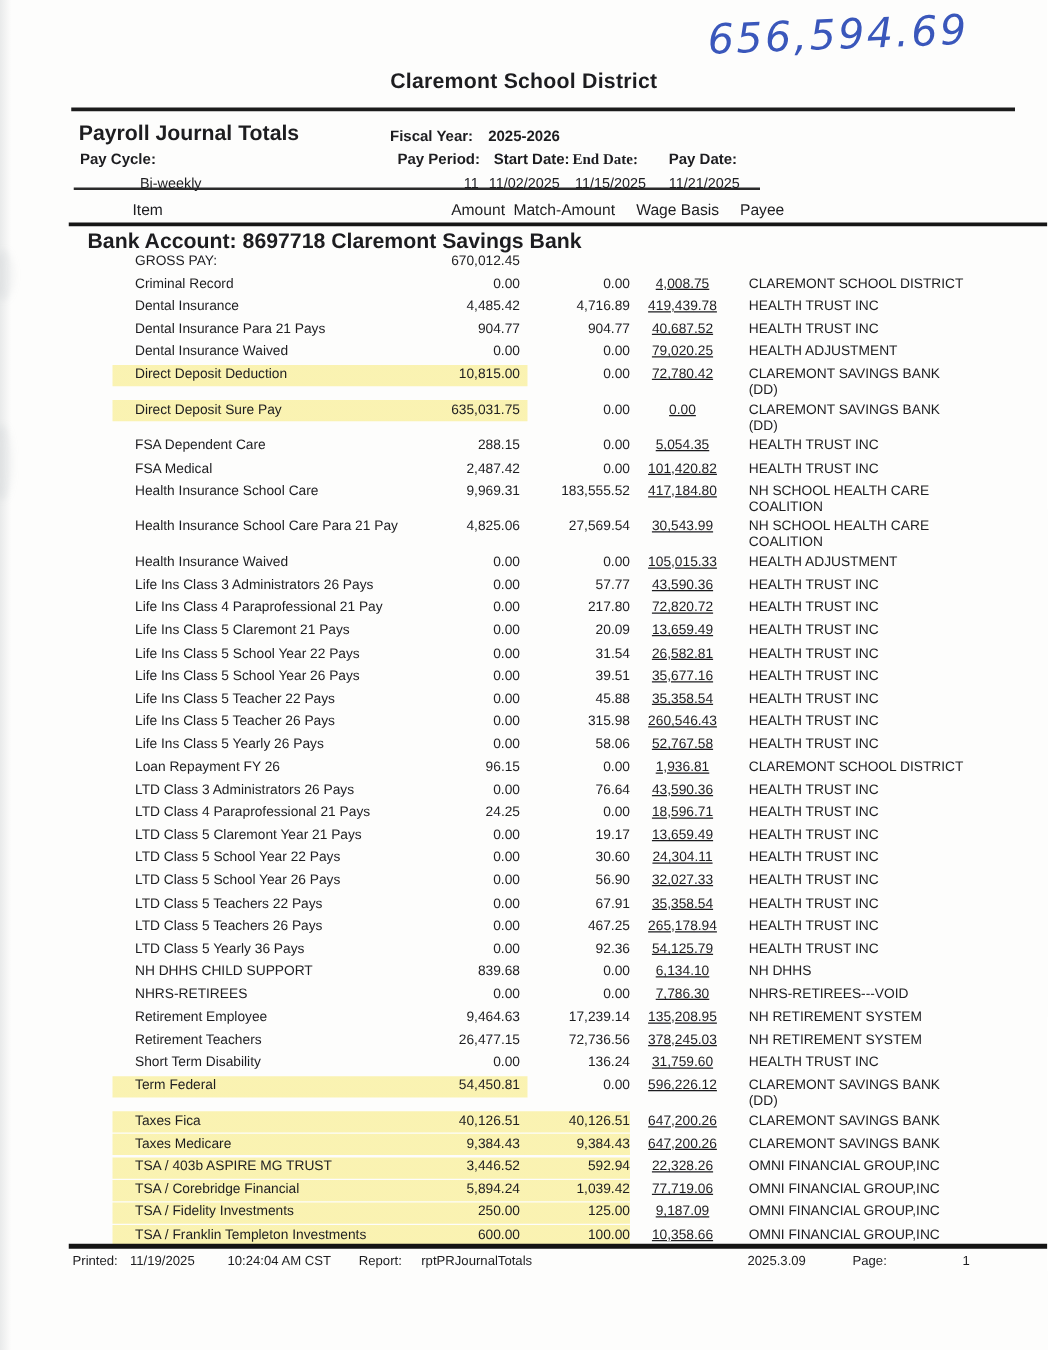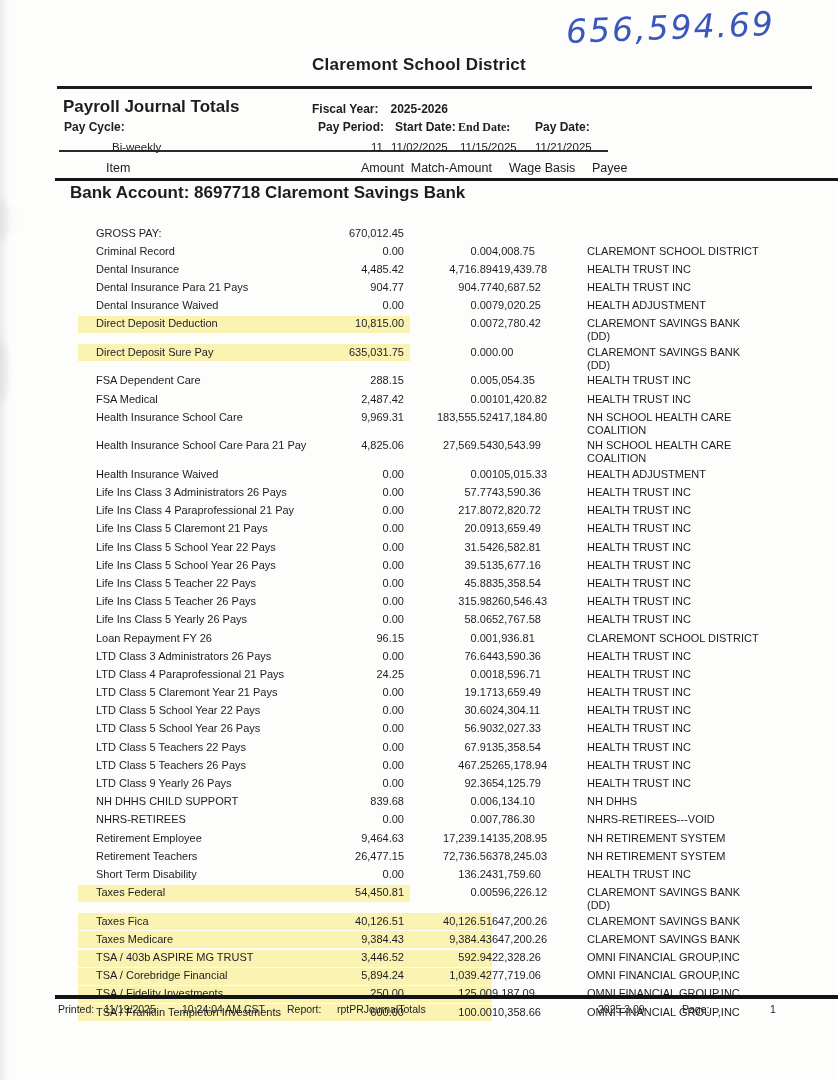--- a/index.html
+++ b/index.html
@@ -31,26 +31,26 @@
   .lblrow span { font-weight:bold; font-size:12px; top:120px; }
   .valrow span { font-size:11.5px; top:141px; }
   .colhdr span { font-size:12.5px; top:161px; }
   .num-right { text-align:right; }
 
   .line-paycycle { position:absolute; left:59px; width:549px; top:150px; height:2px; background:#2b2b2b; }
   .line-itemhdr { position:absolute; left:55px; right:0; top:178px; height:3px; background:#161616; }
   .bank-line { position:absolute; left:70px; top:183px; font-weight:bold; font-size:17px; }
 
   
-  .rows { position:absolute; left:0; right:0; top:200px;margin-top:24px; }
+  .rows { position:absolute; left:12px; right:0; top:200px; }
   .row { display:flex; align-items:flex-start; min-height:18.2px; box-sizing:border-box; padding-top:2.5px; font-size:11px; line-height:13px; }
   .c-item  { margin-left:96px; width:240px; }
   .c-amount{ width:68px;  text-align:right; }
   .c-match { width:88px;  text-align:right; }
-  .c-wage  { width:84px;  text-align:left; }
+  .c-wage  { width:84px;  text-align:center;text-decoration:underline; }
   .c-payee { margin-left:11px; width:178px; }
   .hl-a { background-image:linear-gradient(rgba(248,236,132,0.62), rgba(248,236,132,0.62));
           background-repeat:no-repeat; background-position:78px 1px; background-size:332px 17px; }
   .hl-m { background-image:linear-gradient(rgba(248,236,132,0.62), rgba(248,236,132,0.62));
           background-repeat:no-repeat; background-position:78px 1px; background-size:414px 17px; }
 
   
   .line-footer { position:absolute; left:55px; right:0; top:995px; height:3.5px; background:#141414; }
   .footer span { position:absolute; top:1003px; font-size:10.5px; white-space:nowrap; }
 </style>
@@ -291,21 +291,21 @@
         <span class="c-payee">HEALTH TRUST INC</span>
       </div>
       <div class="row">
         <span class="c-item">LTD Class 5  Teachers 26 Pays</span>
         <span class="c-amount">0.00</span>
         <span class="c-match">467.25</span>
         <span class="c-wage">265,178.94</span>
         <span class="c-payee">HEALTH TRUST INC</span>
       </div>
       <div class="row">
-        <span class="c-item">LTD Class 9  Yearly 26 Pays</span>
+        <span class="c-item">LTD Class 5  Yearly 36 Pays</span>
         <span class="c-amount">0.00</span>
         <span class="c-match">92.36</span>
         <span class="c-wage">54,125.79</span>
         <span class="c-payee">HEALTH TRUST INC</span>
       </div>
       <div class="row">
         <span class="c-item">NH DHHS CHILD SUPPORT</span>
         <span class="c-amount">839.68</span>
         <span class="c-match">0.00</span>
         <span class="c-wage">6,134.10</span>
@@ -333,21 +333,21 @@
         <span class="c-payee">NH RETIREMENT SYSTEM</span>
       </div>
       <div class="row">
         <span class="c-item">Short Term Disability</span>
         <span class="c-amount">0.00</span>
         <span class="c-match">136.24</span>
         <span class="c-wage">31,759.60</span>
         <span class="c-payee">HEALTH TRUST INC</span>
       </div>
       <div class="row hl-a">
-        <span class="c-item">Taxes Federal</span>
+        <span class="c-item">Term Federal</span>
         <span class="c-amount">54,450.81</span>
         <span class="c-match">0.00</span>
         <span class="c-wage">596,226.12</span>
         <span class="c-payee">CLAREMONT SAVINGS BANK (DD)</span>
       </div>
       <div class="row hl-m">
         <span class="c-item">Taxes Fica</span>
         <span class="c-amount">40,126.51</span>
         <span class="c-match">40,126.51</span>
         <span class="c-wage">647,200.26</span>

